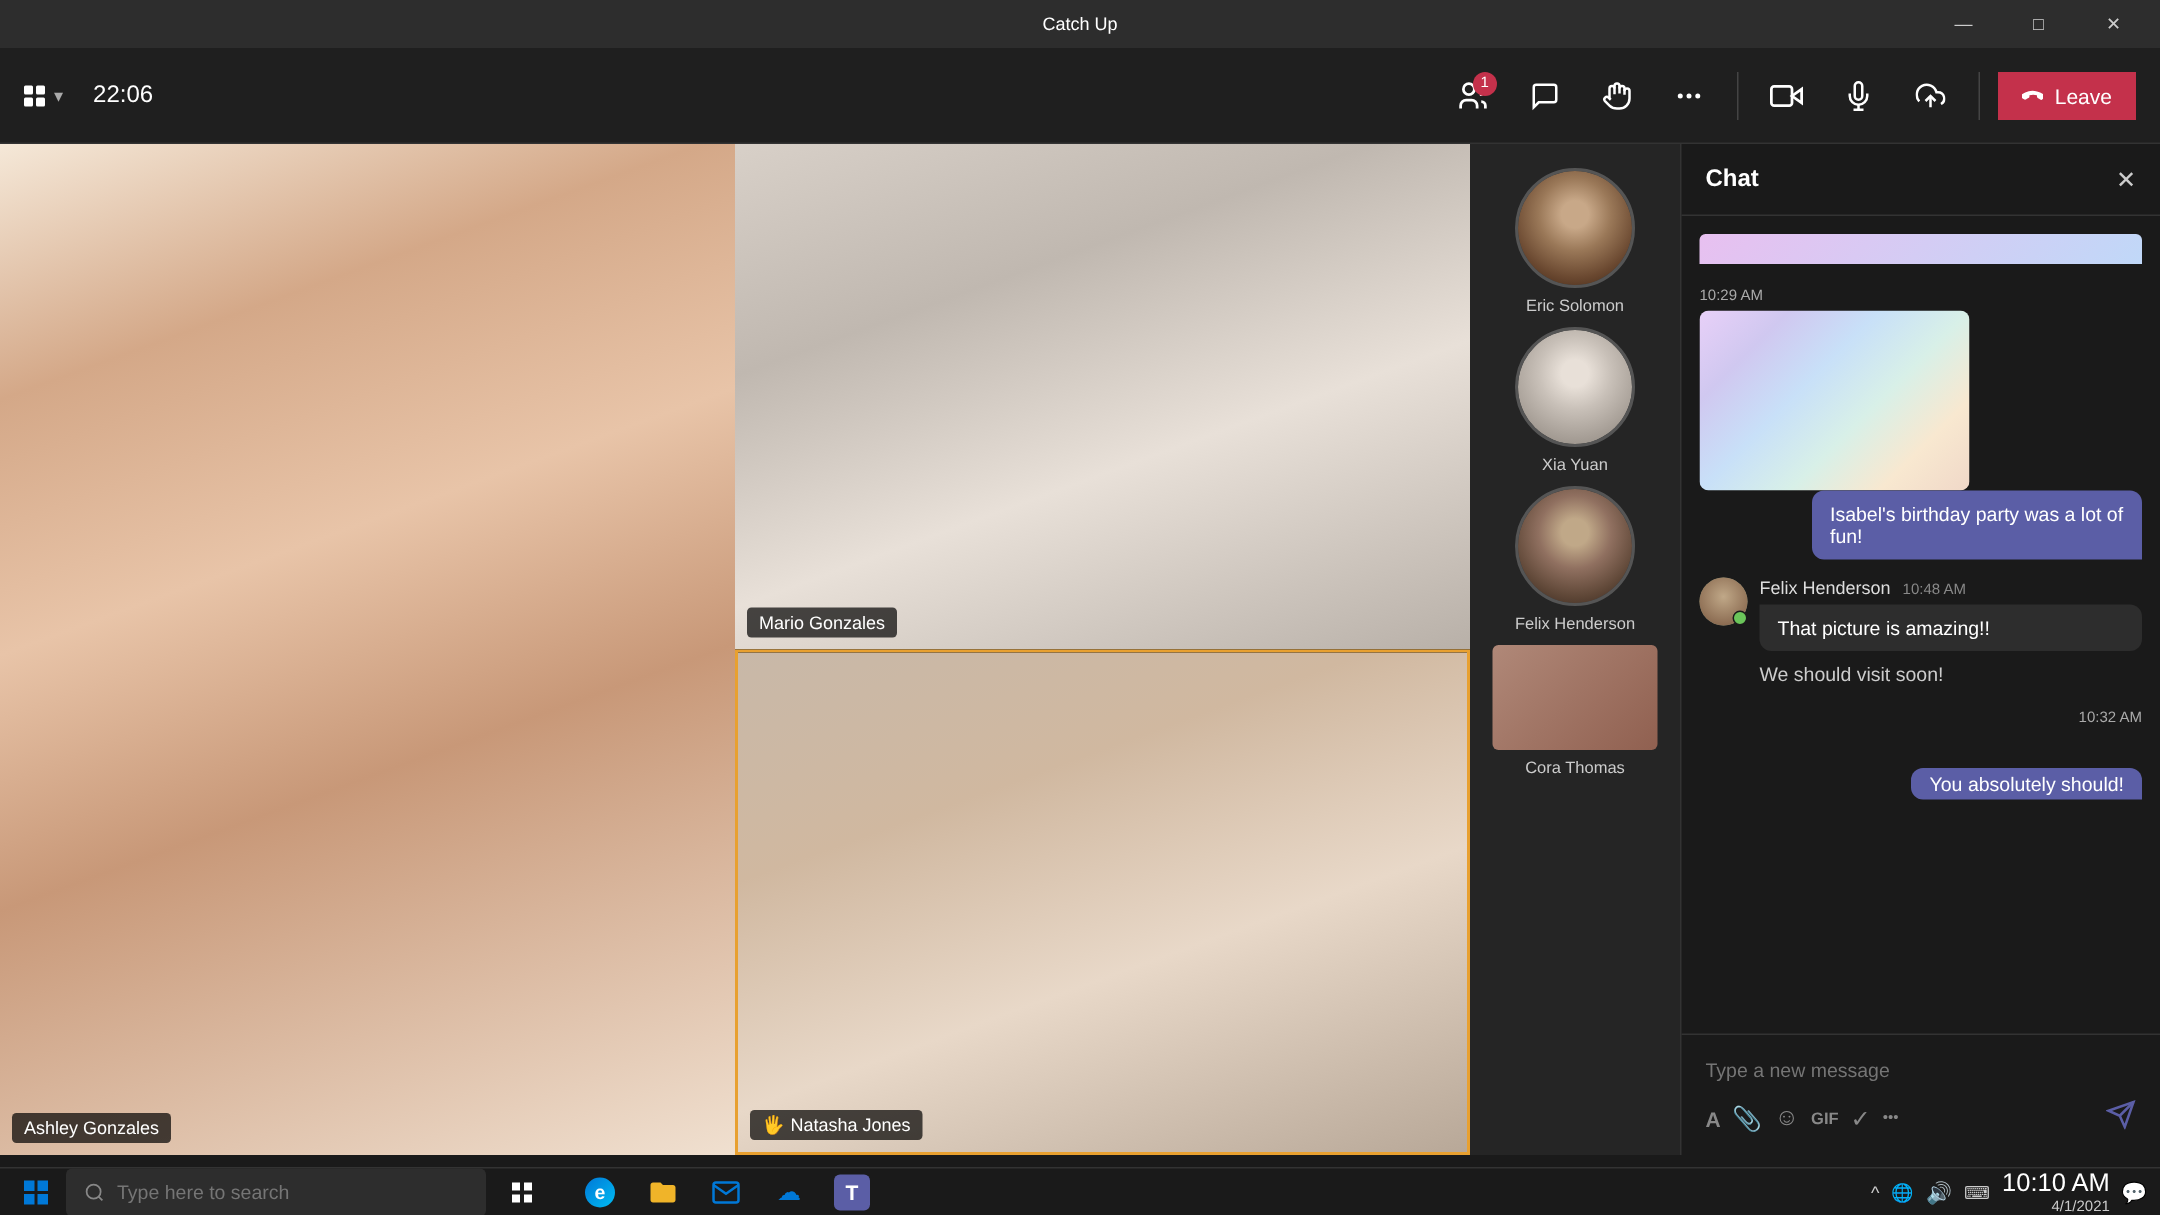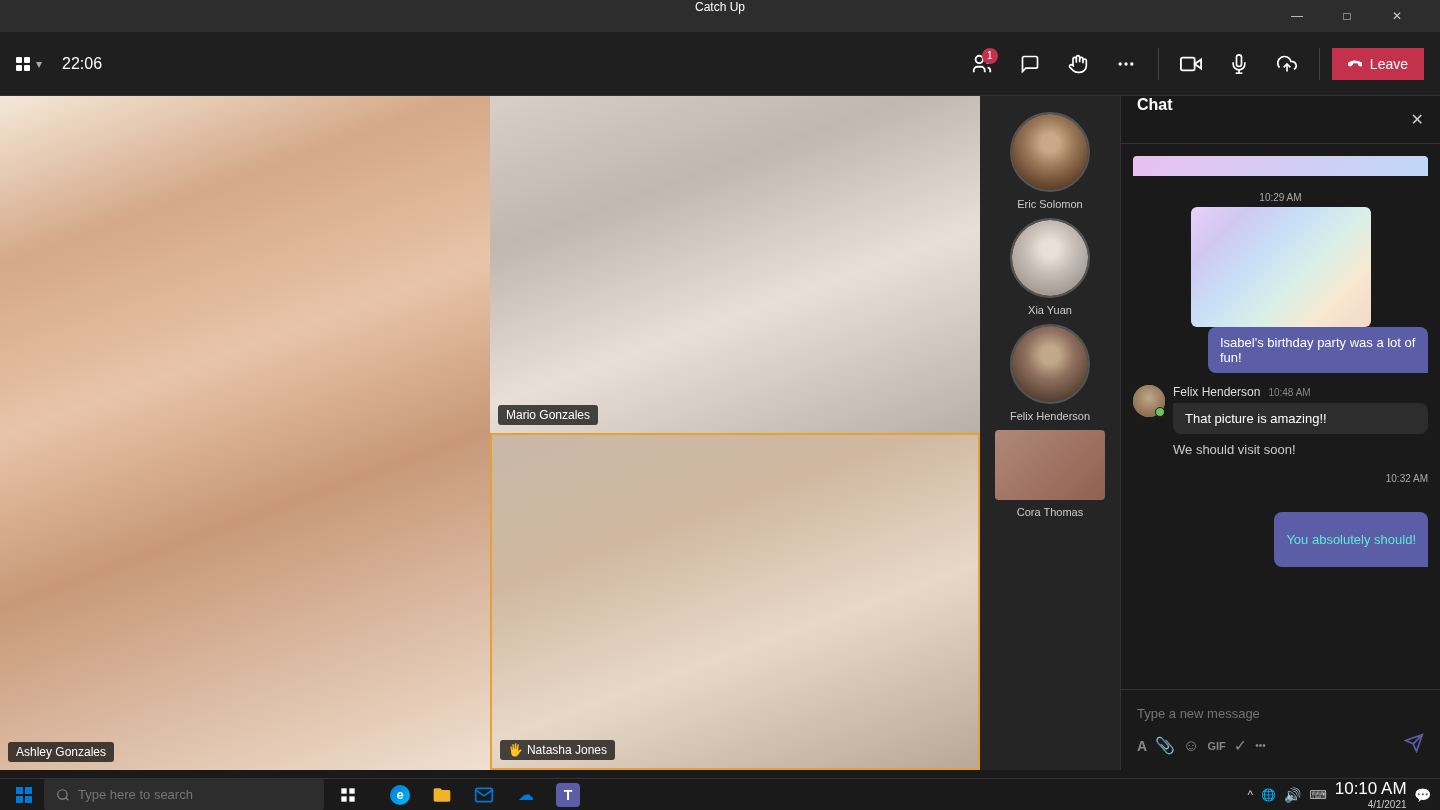--- a/index.html
+++ b/index.html
@@ -10,23 +10,23 @@
       font-family: 'Segoe UI', Arial, sans-serif;
       background: #1a1a1a;
       position: relative;
     }
 
     
     .title-bar {
       height: 32px;
       background: #2d2d2d;
       display: flex;
-      align-items: flex-start;
+      align-items: center;
       justify-content: space-between;
-      padding: 0 20px;
+      padding: 0 8px;
       position: relative;
     }
     .title-bar-title {
       position: absolute;
       left: 50%;
       transform: translateX(-50%);
       color: #ffffff;
       font-size: 12px;
     }
     .title-bar-controls {
@@ -200,20 +200,21 @@
     .chat-panel {
       width: 320px;
       background: #1a1a1a;
       display: flex;
       flex-direction: column;
       border-left: 1px solid #333;
     }
     .chat-header {
       height: 48px;
       display: flex;
+      align-items: center;
       justify-content: space-between;
       padding: 0 16px;
       border-bottom: 1px solid #333;
     }
     .chat-title {
       color: #fff;
       font-size: 16px;
       font-weight: 600;
     }
     .chat-close {
@@ -290,23 +291,23 @@
       margin-bottom: 4px;
     }
     .msg-text-simple {
       color: #ccc;
       font-size: 13px;
       padding: 4px 0;
     }
     .msg-bubble-right2 {
       align-self: flex-end;
       background: #5b5ea6;
-      color: #5eead4;
+      color: #ffffff;
       border-radius: 8px 8px 0 8px;
-      padding: 20px 12px;
+      padding: 3px 12px;
       max-width: 220px;
       font-size: 13px;
     }
 
     .chat-input-area {
       border-top: 1px solid #333;
       padding: 12px 16px;
     }
     .chat-input {
       width: 100%;
@@ -637,21 +638,21 @@
   <div class="chat-panel">
     <div class="chat-header">
       <span class="chat-title">Chat</span>
       <button class="chat-close">✕</button>
     </div>
 
     <div class="chat-messages">
 
       <div style="height:20px;overflow:hidden;background:linear-gradient(135deg,#e8c0f0,#c0d8f8);border-radius:4px 4px 0 0;margin-bottom:4px;"></div>
 
-      <div style="display:flex;flex-direction:column;align-items:center;">
+      <div style="display:flex;flex-direction:column;align-items:flex-start;">
         <span style="color:#aaa;font-size:10px;margin-bottom:4px;">10:29 AM</span>
         <div class="img-preview">
           <div style="width:100%;height:100%;background:linear-gradient(135deg,#e8d0f8 0%,#d0c8f0 20%,#c8e0f8 40%,#d8f0e8 60%,#f8e8d0 80%,#f0d8c8 100%);"></div>
         </div>
         <div class="msg-bubble-right">
           <span>Isabel's birthday party was a lot of fun!</span>
         </div>
       </div>
 
       <div class="msg-group-left">

